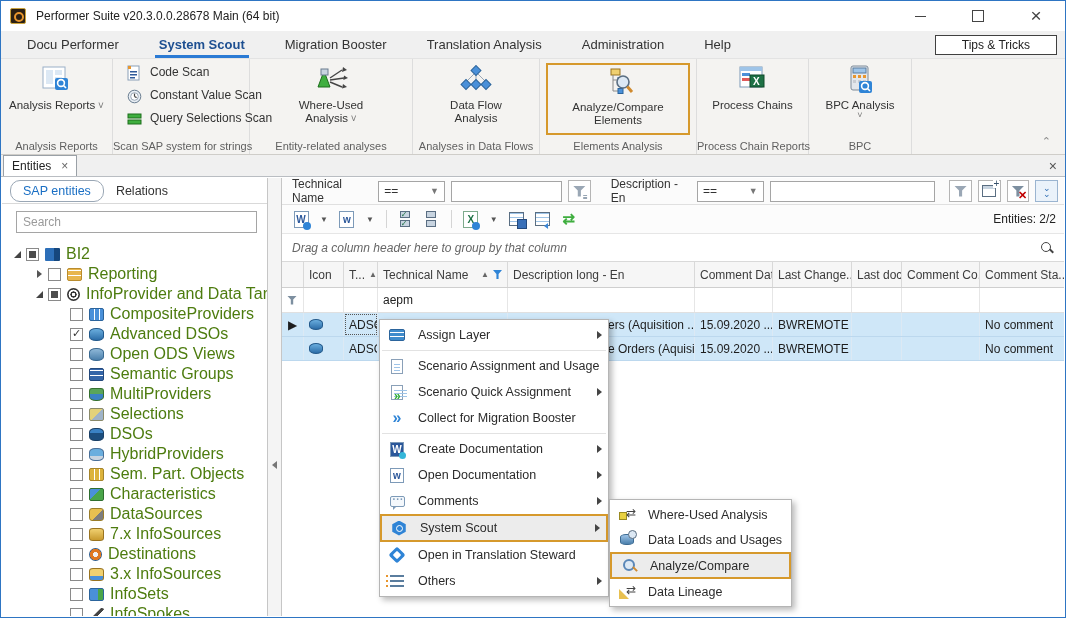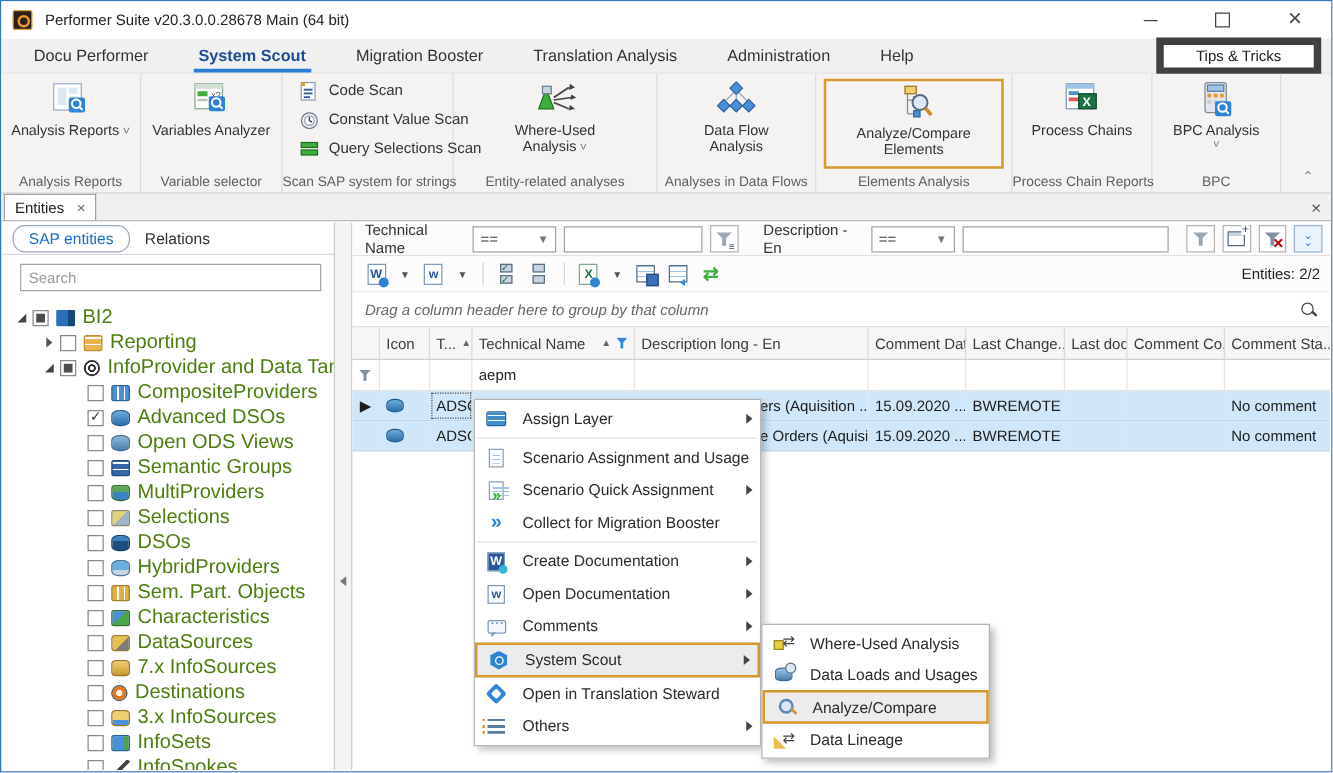--- a/index.html
+++ b/index.html
@@ -17,21 +17,21 @@
   .winbtns { margin-left:auto; display:flex; height:100%; }
   .winbtn { width:58px; height:100%; display:flex; align-items:center; justify-content:center; color:#444; font-size:15px; }
   .wb-min::after { content:""; width:11px; border-top:1px solid #444; }
   .wb-max::after { content:""; width:10px; height:10px; border:1px solid #444; }
   .wb-close::after { content:"×"; font-size:19px; line-height:10px; }
   
   .menubar { position:absolute; left:0; top:30px; right:0; height:28px; background:#f0f0f0; display:flex; align-items:center; border-bottom:1px solid #e3e3e3; }
   .mtab { padding:0 14px; height:100%; display:flex; align-items:center; font-size:13px; color:#333; position:relative; margin-left:12px; }
   .mtab.sel { color:#1d4f91; font-weight:bold; }
   .mtab.sel::after { content:""; position:absolute; left:10px; right:10px; bottom:0; border-bottom:3px solid #2a7ad4; }
-  .tips-btn { margin-left:auto; margin-right:8px; border:6px solid #404040; background:#fff; padding:2px 26px; font-size:12px; color:#222; }
+  .tips-btn { margin-left:auto; margin-right:8px; border:1px solid #404040; background:#fff; padding:2px 26px; font-size:12px; color:#222; }
   
   .ribbon { position:absolute; left:0; top:58px; right:0; height:96px; background:#f4f3f1; border-bottom:1px solid #cfcdc9; display:flex; }
   .rgroup { position:relative; height:100%; border-right:1px solid #ddd; display:flex; flex-direction:column; align-items:center; }
   .rgroup-label { position:absolute; bottom:2px; left:0; right:0; text-align:center; font-size:11px; color:#5f5f5f; white-space:nowrap; }
   .rbtn { margin-top:4px; width:92%; height:72px; display:flex; flex-direction:column; align-items:center; justify-content:flex-start; text-align:center; }
   .rbtn.hl { border:2px solid #D6992C; }
   .ric { width:36px; height:34px; display:flex; align-items:center; justify-content:center; }
   .rlabel { font-size:11.5px; color:#333; line-height:13px; margin-top:2px; max-width:95px; }
   .caret-inline::after { content:" ˅"; color:#777; font-size:10px; }
   .caret-under { color:#777; font-size:9px; line-height:7px; }
@@ -217,38 +217,20 @@
               <rect x="15" y="13" width="13" height="12" rx="2" fill="#2f84d6"></rect>
               <circle cx="21" cy="18" r="3.4" fill="none" stroke="#fff" stroke-width="1.6"></circle>
               <line x1="23.5" y1="20.5" x2="26" y2="23" stroke="#fff" stroke-width="1.6"></line>
             </svg>
         </span>
         <span class="rlabel caret-inline">Analysis Reports</span>
       </div>
       <span class="rgroup-label">Analysis Reports</span>
     </div>
 
-    <div class="rgroup" style="width:113px">
-      <div class="rbtn">
-        <span class="ric">
-          <svg width="32" height="30" viewBox="0 0 32 30">
-              <rect x="3" y="2" width="22" height="20" fill="#fff" stroke="#8aa890"></rect>
-              <rect x="3" y="2" width="22" height="4" fill="#cfe0d2"></rect>
-              <rect x="5" y="8" width="8" height="4" fill="#3fae3f"></rect>
-              <rect x="5" y="14" width="8" height="2" fill="#b5c8b8"></rect>
-              <text x="16" y="13" font-size="7" fill="#444">x?</text>
-              <rect x="14" y="12" width="13" height="12" rx="2" fill="#2f84d6"></rect>
-              <circle cx="20" cy="17" r="3.4" fill="none" stroke="#fff" stroke-width="1.6"></circle>
-              <line x1="22.5" y1="19.5" x2="25" y2="22" stroke="#fff" stroke-width="1.6"></line>
-            </svg>
-        </span>
-        <span class="rlabel">Variables Analyzer</span>
-      </div>
-      <span class="rgroup-label">Variable selector</span>
-    </div>
 
     <div class="rgroup scan-group" style="width:137px">
       <div class="scan-item">
         <span class="sic">
           <svg width="14" height="16" viewBox="0 0 14 16">
               <rect x="1" y="1" width="11" height="14" fill="#fff" stroke="#8aa0b8"></rect>
               <path d="M1 1 l3 0 0 3 -3 0 z" fill="#e8962e"></path>
               <rect x="3" y="6" width="7" height="1.5" fill="#2f5a9a"></rect>
               <rect x="3" y="9" width="7" height="1.5" fill="#2f5a9a"></rect>
               <rect x="3" y="12" width="5" height="1.5" fill="#2f5a9a"></rect>

